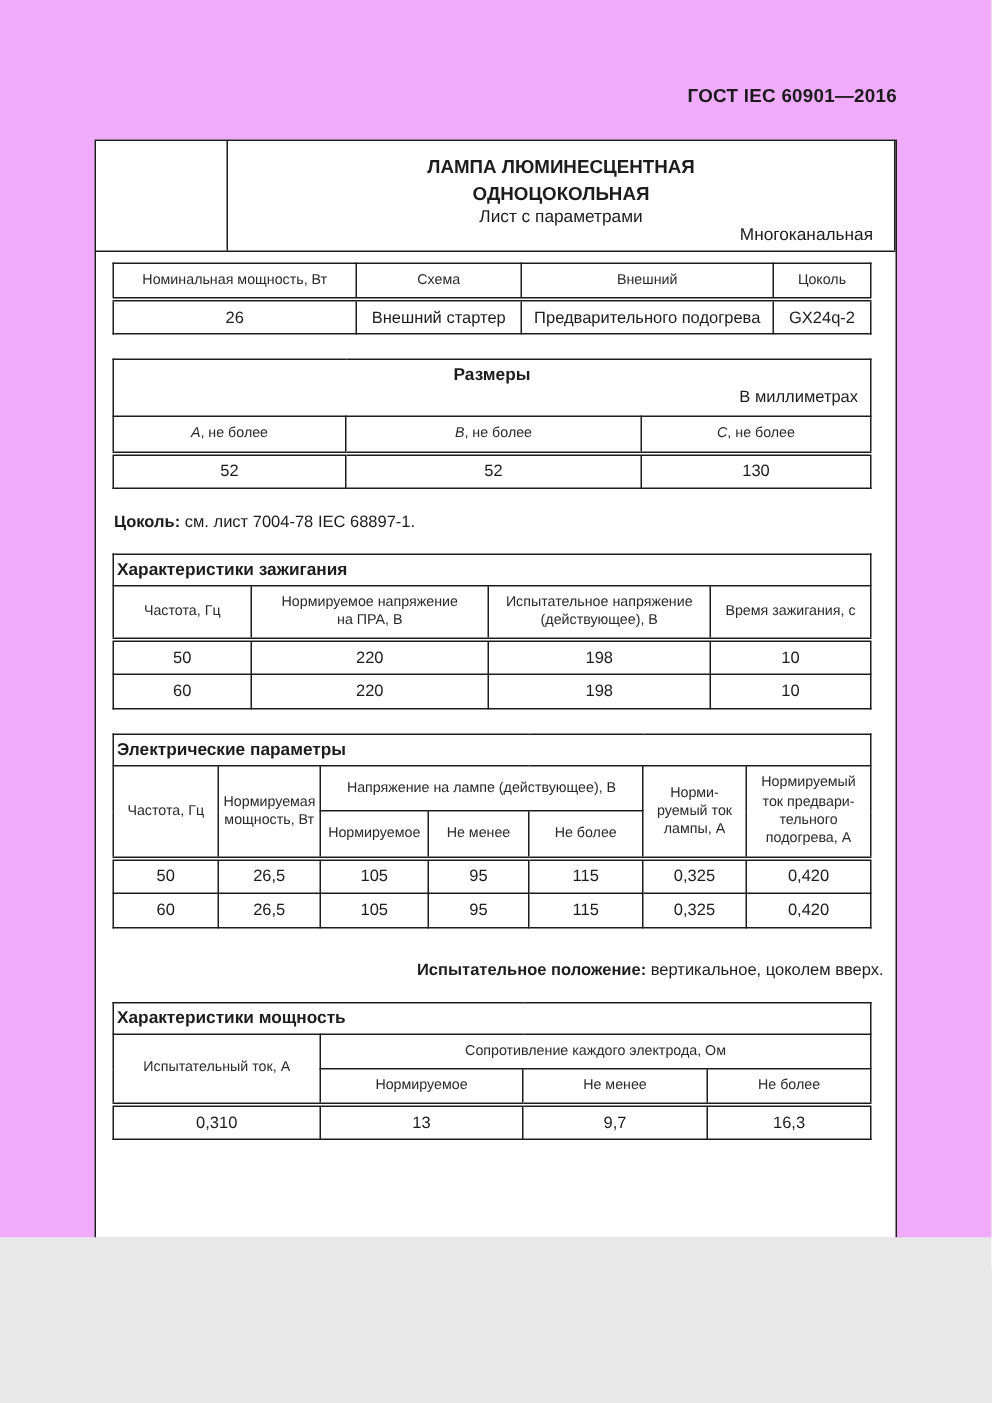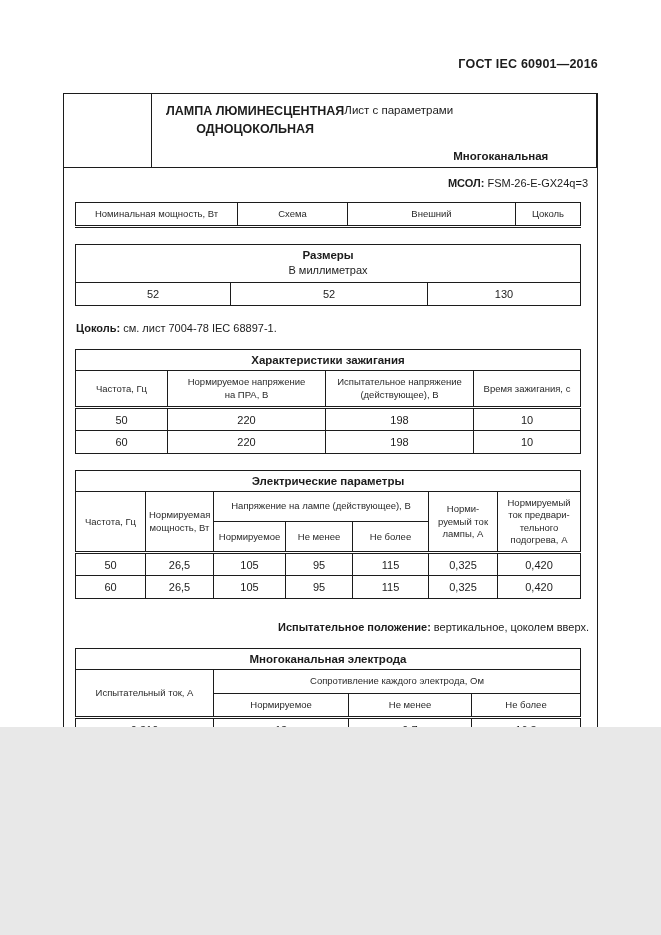--- a/index.html
+++ b/index.html
@@ -1,41 +1,41 @@
 <!DOCTYPE html>
 <html><head>
 <meta charset="utf-8">
 <style>
   * { margin:0; padding:0; box-sizing:border-box; }
   html,body { background:#e8e8e8; }
   body { font-family:"Liberation Sans", sans-serif; color:#1c1c1c; }
-  .page { position:relative; width:661px; height:727px; background:#ffffff; margin:0 auto; overflow:hidden;padding-left:36px; }
+  .page { position:relative; width:661px; height:825px; background:#f0abfc; margin:0 auto; overflow:hidden;padding-left:36px; }
 
   .doc-header { position:absolute; top:57px; right:63px; font-size:12.5px; font-weight:bold; letter-spacing:.2px; }
 
   .frame { position:absolute; left:63px; top:93px; width:535px; height:742px; border:1px solid #1c1c1c; display:flex; flex-direction:column; background:#fff; }
 
   .title-block { display:flex; border-bottom:1px solid #1c1c1c; height:74px; flex:0 0 auto; }
   .tb-left  { width:88px; border-right:1px solid #1c1c1c; }
-  .tb-center{ flex:1; border-right:1px solid #1c1c1c; padding:9px 14px 5px; display:flex; flex-direction:row; }
+  .tb-center{ flex:1; border-right:1px solid #1c1c1c; padding:9px 14px 5px; display:flex; flex-direction:column; }
   .tb-title { text-align:center; font-weight:bold; font-size:12.5px; line-height:1.4; white-space:pre-line; }
   .tb-sub   { text-align:center; font-size:11.5px; margin-top:1px; }
-  .tb-channel { text-align:right; font-weight:bold; font-size:11.5px; margin-top:auto; }
+  .tb-channel { text-align:right; font-weight:normal; font-size:11.5px; margin-top:auto; }
   .tb-right { width:73px; display:flex; align-items:center; justify-content:center; font-size:11.5px; }
 
   .frame-body { flex:1 1 auto; padding:7px 8px 0 11px; overflow:hidden; }
   .mcol { text-align:right; font-size:11px; margin:2px 1px 13px 0; }
   .mcol b { font-weight:bold; }
 
   table { border-collapse:collapse; width:505px; table-layout:fixed; margin:0 0 16px 0; background:#fff; }
   th, td { border:1px solid #1c1c1c; font-weight:normal; vertical-align:middle; }
-  .tbl-title { font-weight:bold; font-size:11.5px; text-align:center; padding:4px 2px; }
+  .tbl-title { font-weight:bold; font-size:11.5px; padding:4px 2px; }
   .dim-title-cell { padding:4px 6px 2px; }
   .dim-title { font-weight:bold; font-size:11.5px; text-align:center; }
-  .dim-units { font-size:11px; text-align:center; padding:3px 2px 4px; }
+  .dim-units { font-size:11px; text-align:right; padding:3px 2px 4px; }
   th.hdr { font-size:9.5px; line-height:1.3; text-align:center; padding:5px 3px; color:#2a2a2a; }
   td.val { font-size:11px; text-align:center; padding:4px 3px; height:23px; }
   .dbl { border-bottom:3px double #1c1c1c; }
   .pre { white-space:pre-line; }
   .ital { font-style:italic; }
 
   .note { font-size:11px; margin:1px 0 15px 1px; }
   .note b { font-weight:bold; }
   .sp-lg { margin-top:22px;text-align:right; }
 
@@ -57,51 +57,61 @@
       <div class="tb-center">
         <div class="tb-title">ЛАМПА ЛЮМИНЕСЦЕНТНАЯ
 ОДНОЦОКОЛЬНАЯ</div>
         <div class="tb-sub">Лист с параметрами</div>
         <div class="tb-channel">Многоканальная</div>
       </div>
     </div>
 
     <div class="frame-body">
 
-      <div class="mcol"><b>МСОЛ:</b><span> FSM-26-E-GX24q=3</span></div>
 
       <table>
         <colgroup>
             <col style="width:162px">
             <col style="width:110px">
             <col style="width:168px">
             <col style="width:65px">
           </colgroup>
         <tbody>
             <tr>
           <th class="hdr dbl">Номинальная мощность, Вт</th>
           <th class="hdr dbl">Схема</th>
           <th class="hdr dbl">Внешний</th>
           <th class="hdr dbl">Цоколь</th>
         </tr>
+        <tr>
+          <td class="val">26</td>
+          <td class="val">Внешний стартер</td>
+          <td class="val">Предварительного подогрева</td>
+          <td class="val">GX24q-2</td>
+        </tr>
       </tbody>
         </table>
 
       <table>
         <colgroup>
             <col style="width:155px">
             <col style="width:197px">
             <col style="width:153px">
           </colgroup>
         <tbody>
             <tr>
           <td colspan="3" class="dim-title-cell">
             <div class="dim-title">Размеры</div>
             <div class="dim-units">В миллиметрах</div>
           </td>
+        </tr>
+        <tr>
+          <th class="hdr dbl"><span class="ital">A</span><span>, не более</span></th>
+          <th class="hdr dbl"><span class="ital">B</span><span>, не более</span></th>
+          <th class="hdr dbl"><span class="ital">C</span><span>, не более</span></th>
         </tr>
         <tr>
           <td class="val">52</td>
           <td class="val">52</td>
           <td class="val">130</td>
         </tr>
       </tbody>
         </table>
 
       <p class="note"><b>Цоколь:</b><span> см. лист 7004-78 IEC 68897-1.</span></p>
@@ -197,21 +207,21 @@
 
       <table>
         <colgroup>
             <col style="width:138px">
             <col style="width:135px">
             <col style="width:123px">
             <col style="width:109px">
           </colgroup>
         <tbody>
             <tr>
-          <td colspan="4" class="tbl-title">Многоканальная электрода</td>
+          <td colspan="4" class="tbl-title">Характеристики мощность</td>
         </tr>
         <tr>
           <th rowspan="2" class="hdr dbl">Испытательный ток, А</th>
           <th colspan="3" class="hdr">Сопротивление каждого электрода, Ом</th>
         </tr>
         <tr>
           <th class="hdr dbl">Нормируемое</th>
           <th class="hdr dbl">Не менее</th>
           <th class="hdr dbl">Не более</th>
         </tr>

